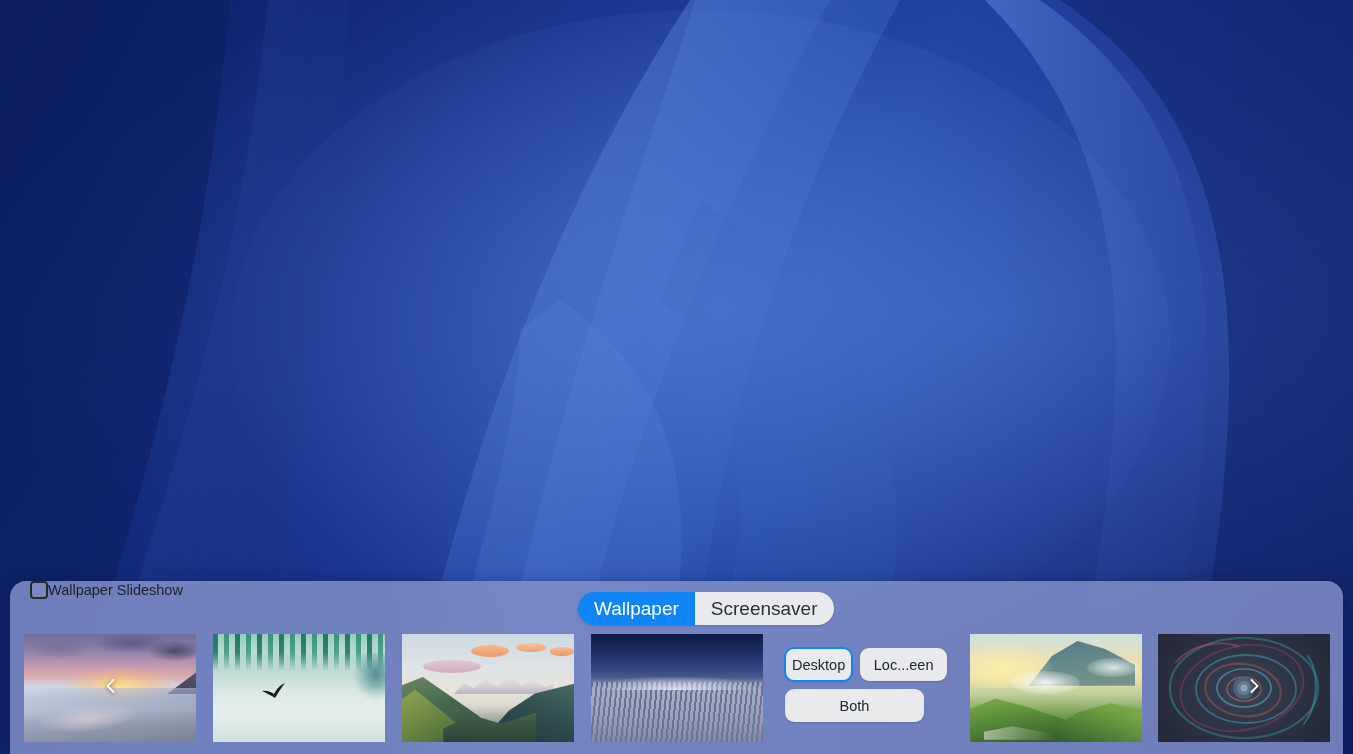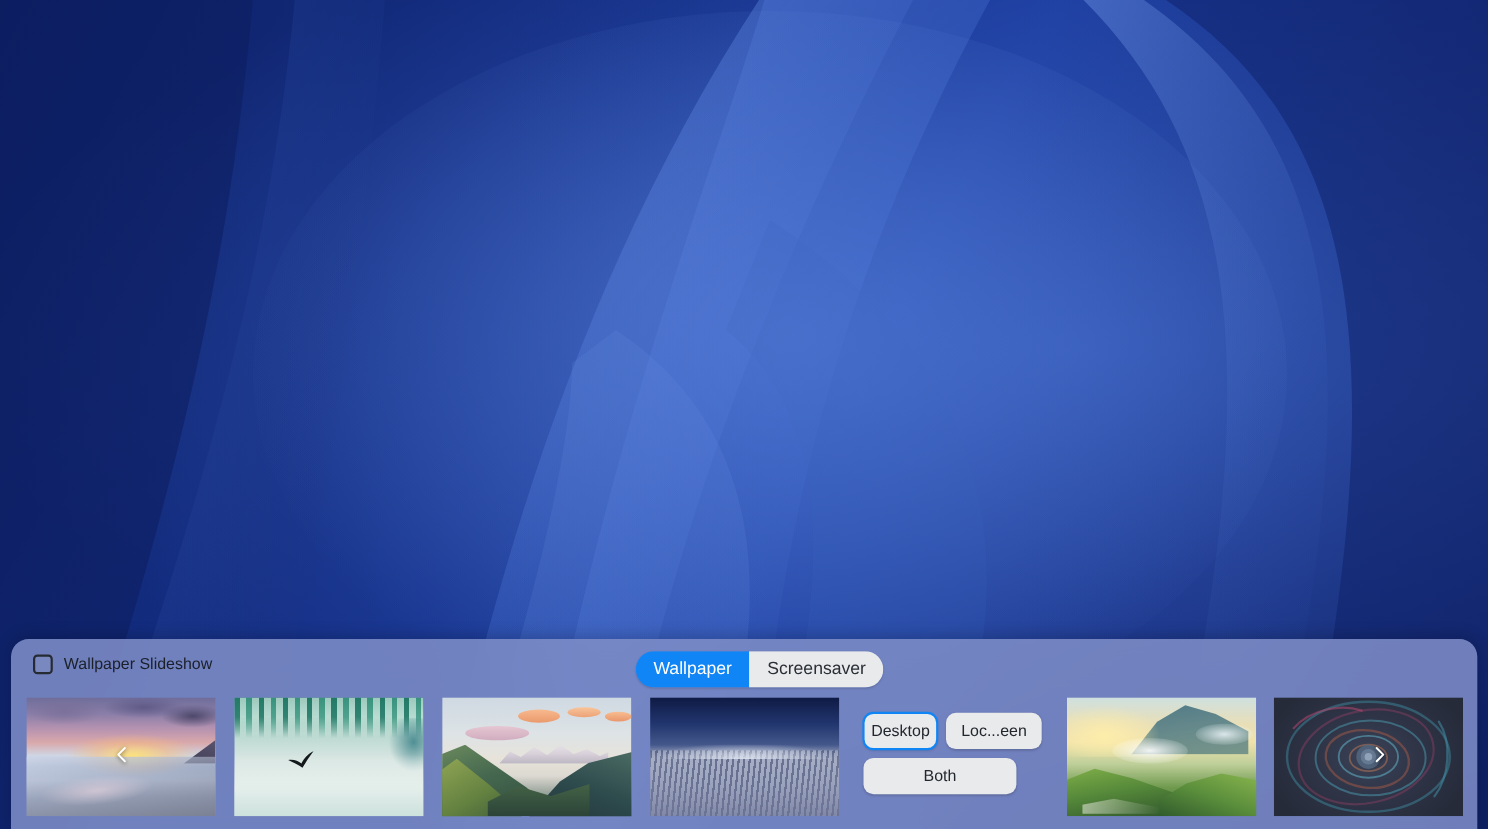--- a/index.html
+++ b/index.html
@@ -39,22 +39,22 @@
     overflow: hidden;
   }
 
   
   .panel-topbar {
     position: relative;
     height: 56px;
   }
   .slideshow-row {
     position: absolute;
-    left: 20px; top: 14px;
-    display: flex; align-items: center; gap: 10px;
+    left: 20px; top: 0;
+    display: flex; align-items: center; 
   }
   .checkbox {
     width: 18px; height: 18px;
     border: 2px solid #262b33;
     border-radius: 4px;
     background: rgba(255,255,255,0.08);
     flex: 0 0 auto;
   }
   .slideshow-label {
     font-size: 14.5px;
@@ -68,21 +68,21 @@
     left: 578px; top: 592px;
     display: flex;
     height: 33px;
     border-radius: 16.5px;
     overflow: hidden;
     box-shadow: 0 1px 2px rgba(0,0,0,0.18);
   }
   .seg-btn {
     display: flex; align-items: center; justify-content: center;
     padding: 0 16px;
-    font-size: 16px;
+    font-size: 19px;
     border: none;
     cursor: pointer;
     font-family: inherit;
     white-space: nowrap;
   }
   .seg-btn.active { background: #1085f5; color: #ffffff; }
   .seg-btn.inactive { background: #e9eaec; color: #2b2f36; }
 
   
   .thumb-strip {

